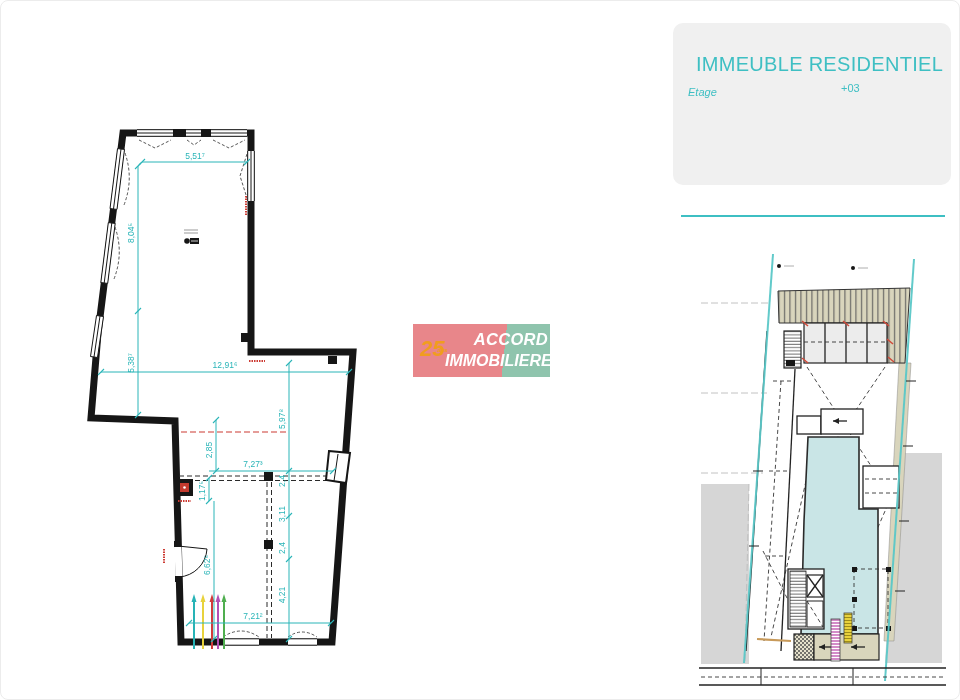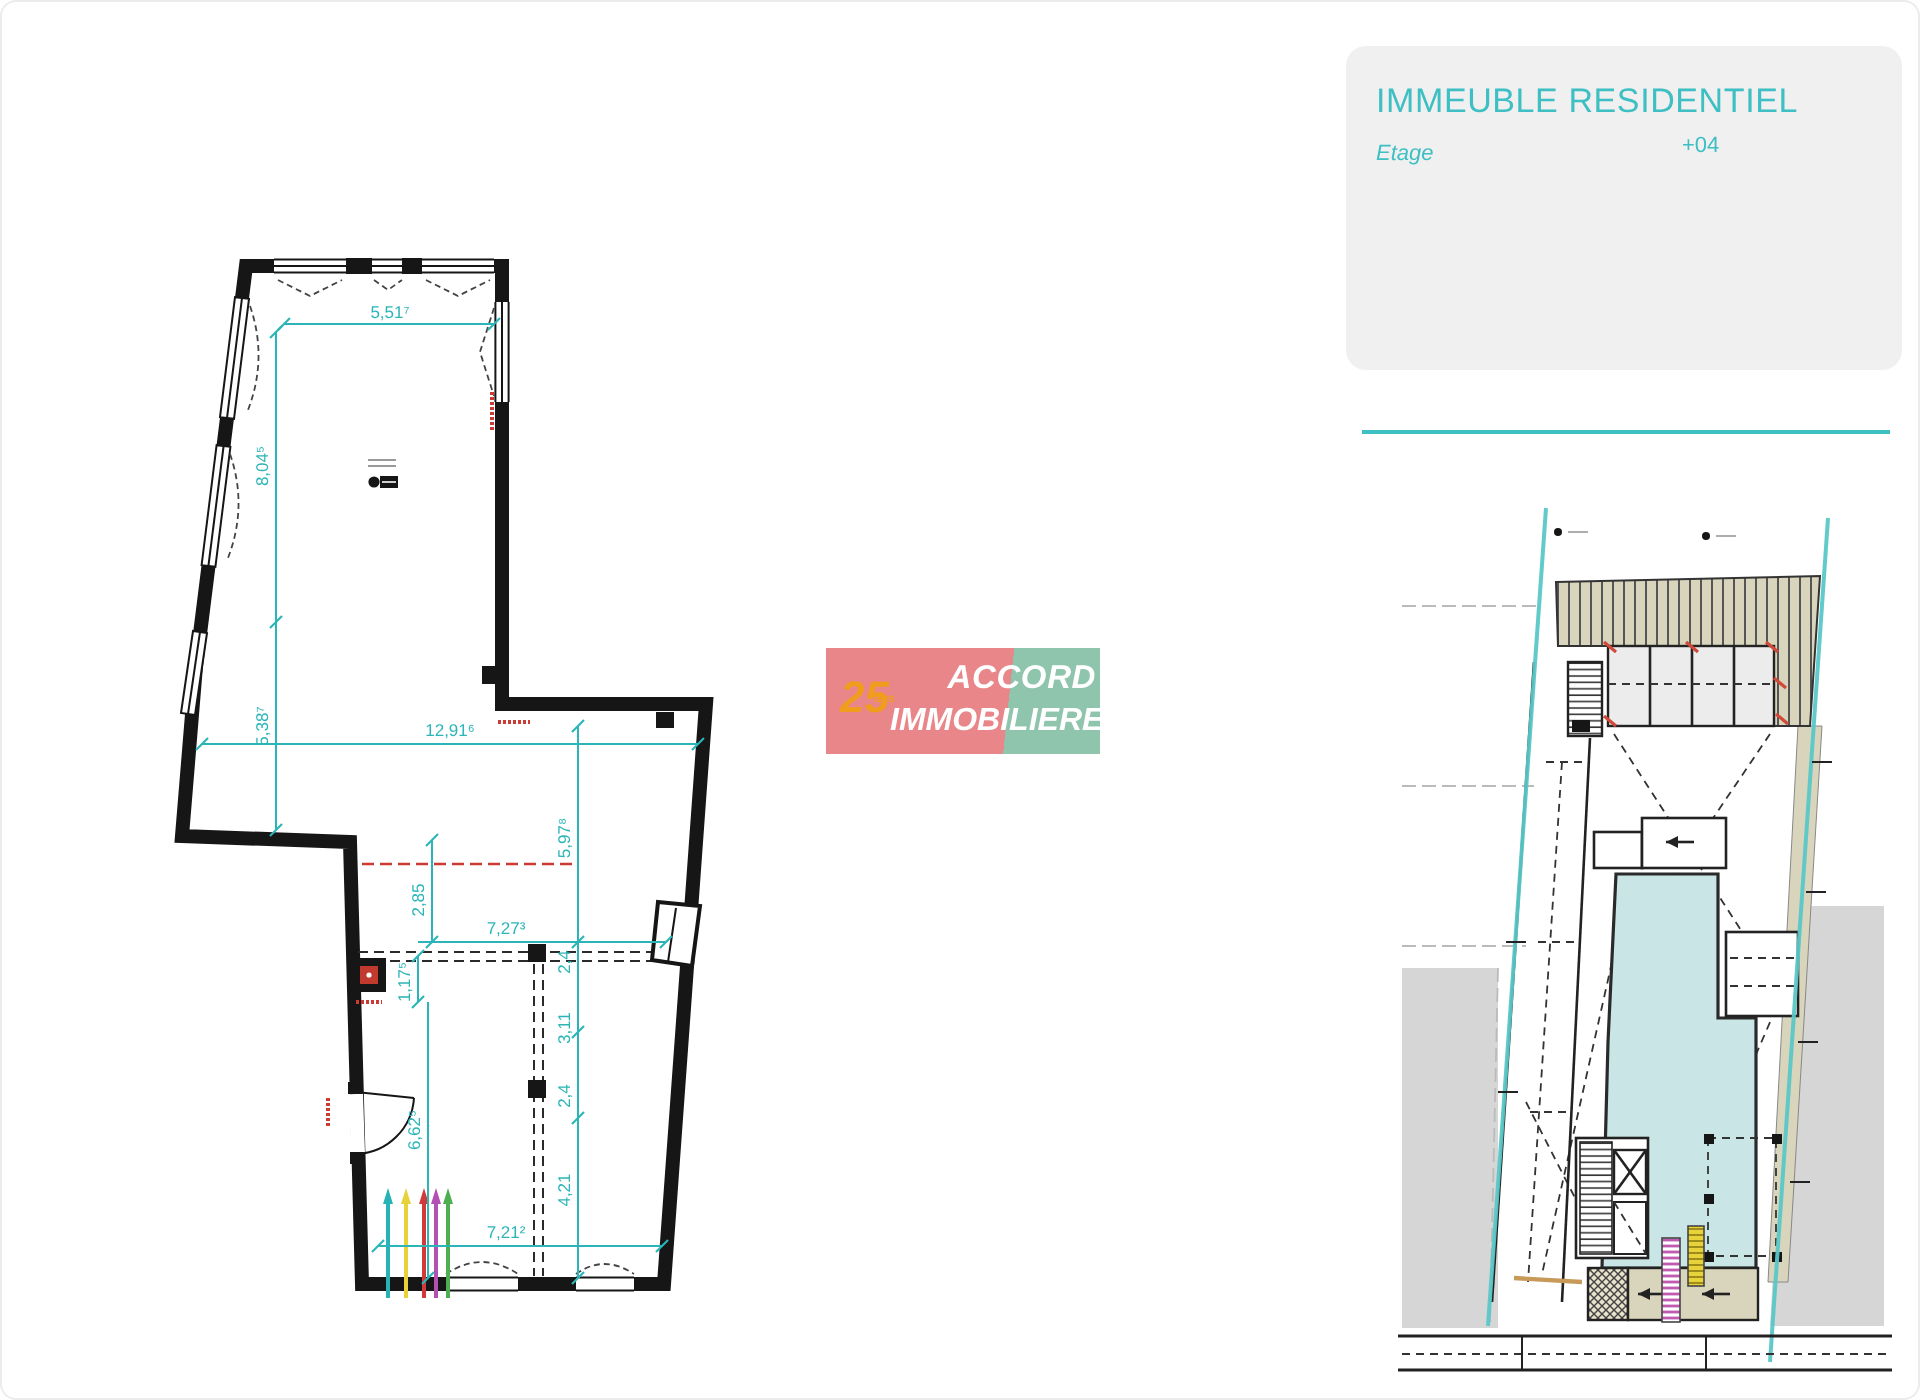--- a/index.html
+++ b/index.html
@@ -7,21 +7,21 @@
     position:relative;width:958px;height:698px;background:#fff;
     border:1px solid #ececec;border-radius:8px;overflow:hidden;
     font-family:"Liberation Sans", sans-serif;
   }
   
   .info-panel{
     position:absolute;left:672px;top:22px;width:278px;height:162px;
     background:var(--panel-bg);border-radius:10px;box-sizing:border-box;
     padding:14px 0 0 15px;
   }
-  .info-title{color:var(--teal);font-size:17px;letter-spacing:.3px;margin:4px 0 6px 0;font-weight:400;}
+  .info-title{color:var(--teal);font-size:20px;letter-spacing:.3px;margin:16px 0 6px 0;font-weight:400;text-align:center;}
   .info-addr{color:var(--gray-text);font-size:11.5px;line-height:14px;}
   .info-unit{color:var(--teal);font-size:14px;margin-top:22px;letter-spacing:.2px;}
   .info-floor-row{position:relative;margin-top:4px;width:240px;}
   .info-floor-label{color:var(--teal);font-size:11px;font-style:italic;}
   .info-floor-value{position:absolute;left:153px;top:0;color:var(--teal);font-size:11px;}
   .info-area{color:var(--teal);font-size:28px;margin-top:6px;letter-spacing:.5px;}
   .divider{position:absolute;left:680px;top:214px;width:264px;height:0;border-top:2px solid var(--teal);}
   
   .logo{
     position:absolute;left:412px;top:323px;width:137px;height:53px;
@@ -233,21 +233,21 @@
     <span class="logo-text">
       <span class="l1">ACCORD</span>
       <span class="l2">IMMOBILIERE</span>
     </span>
   </div>
 
   <div class="info-panel">
     <div class="info-title">IMMEUBLE RESIDENTIEL</div>
     <div class="info-floor-row">
       <span class="info-floor-label">Etage</span>
-      <span class="info-floor-value">+04</span>
+      <span class="info-floor-value">+03</span>
     </div>
   </div>
   <div class="divider"></div>
 
   <svg class="site-plan" style="left:693px;top:248px;" width="254" height="450" viewBox="693 248 254 450">
     <defs>
       <pattern id="vhatch" width="5.5" height="10" patternUnits="userSpaceOnUse">
         <rect width="5.5" height="10" style="fill:var(--site-beige)"></rect>
         <line x1="2.5" y1="0" x2="2.5" y2="10" stroke="#555" stroke-width="1"></line>
       </pattern>

